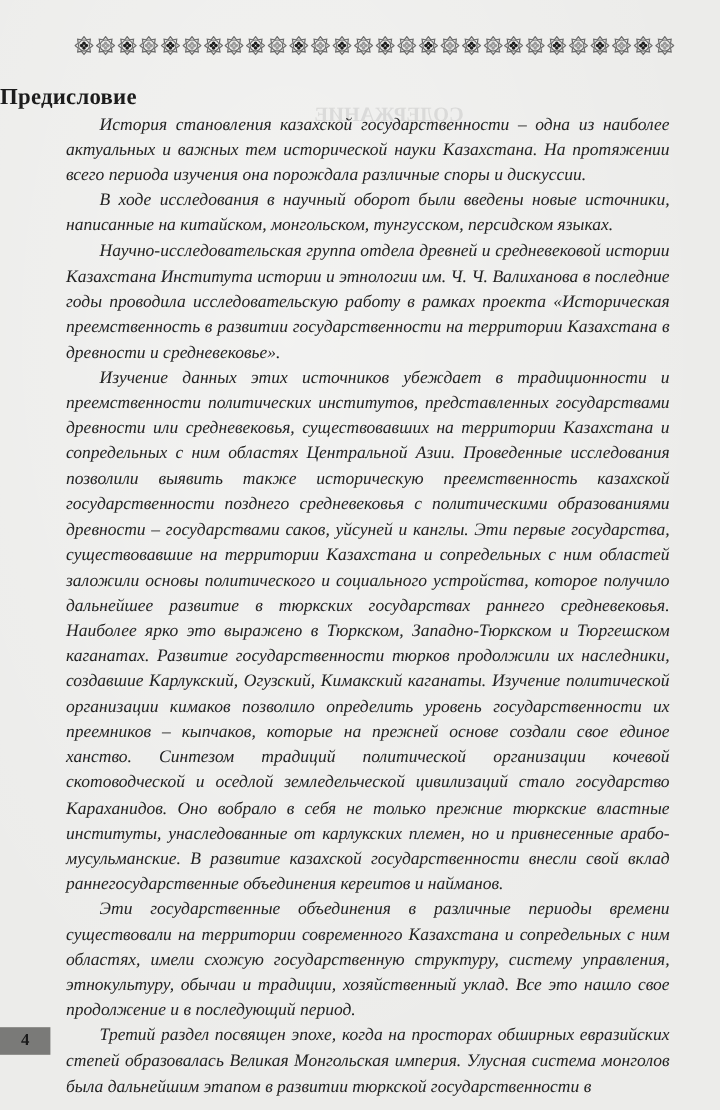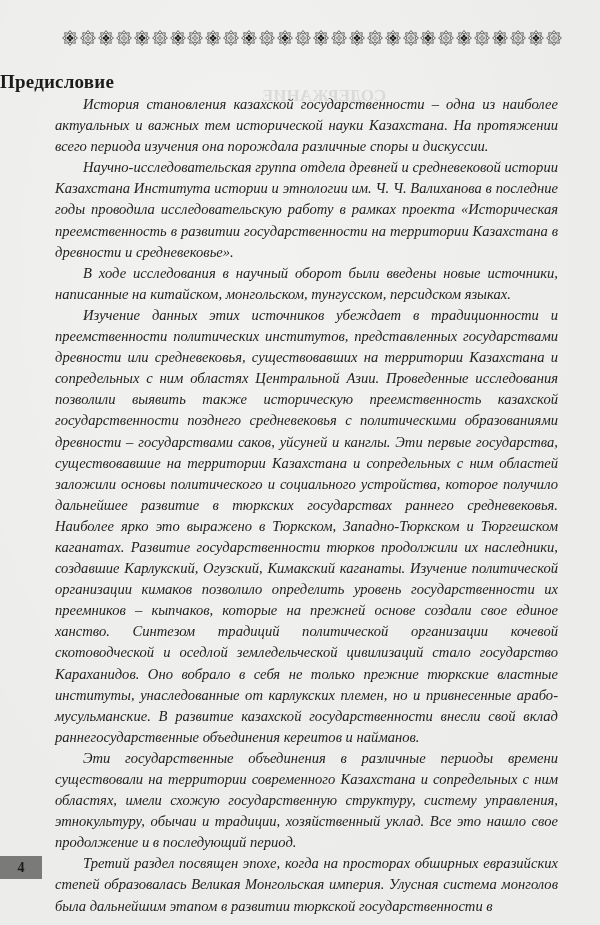--- a/index.html
+++ b/index.html
@@ -378,21 +378,21 @@
         </svg>
       </span>
     </div>
 
   <div class="bleed big" style="left:262px; top:86px;">СОДЕРЖАНИЕ</div>
 
   <h1 class="title">Предисловие</h1>
 
   <div class="body-text">
     <p>История становления казахской государственности – одна из наиболее актуальных и важных тем исторической науки Казахстана. На протяжении всего периода изучения она порождала различные споры и дискуссии.</p>
+    <p>В ходе исследования в научный оборот были введены новые источники, написанные на китайском, монгольском, тунгусском, персидском языках.</p>
     <p>Научно-исследовательская группа отдела древней и средневековой истории Казахстана Института истории и этнологии им. Ч. Ч. Валиханова в последние годы проводила исследовательскую работу в рамках проекта «Историческая преемственность в развитии государственности на территории Казахстана в древности и средневековье».</p>
-    <p>В ходе исследования в научный оборот были введены новые источники, написанные на китайском, монгольском, тунгусском, персидском языках.</p>
     <p>Изучение данных этих источников убеждает в традиционности и преемственности политических институтов, представленных государствами древности или средневековья, существовавших на территории Казахстана и сопредельных с ним областях Центральной Азии. Проведенные исследования позволили выявить также историческую преемственность казахской государственности позднего средневековья с политическими образованиями древности – государствами саков, уйсуней и канглы. Эти первые государства, существовавшие на территории Казахстана и сопредельных с ним областей заложили основы политического и социального устройства, которое получило дальнейшее развитие в тюркских государствах раннего средневековья. Наиболее ярко это выражено в Тюркском, Западно-Тюркском и Тюргешском каганатах. Развитие государственности тюрков продолжили их наследники, создавшие Карлукский, Огузский, Кимакский каганаты. Изучение политической организации кимаков позволило определить уровень государственности их преемников – кыпчаков, которые на прежней основе создали свое единое ханство. Синтезом традиций политической организации кочевой скотоводческой и оседлой земледельческой цивилизаций стало государство Караханидов. Оно вобрало в себя не только прежние тюркские властные институты, унаследованные от карлукских племен, но и привнесенные арабо-мусульманские. В развитие казахской государственности внесли свой вклад раннегосударственные объединения кереитов и найманов.</p>
     <p>Эти государственные объединения в различные периоды времени существовали на территории современного Казахстана и сопредельных с ним областях, имели схожую государственную структуру, систему управления, этнокультуру, обычаи и традиции, хозяйственный уклад. Все это нашло свое продолжение и в последующий период.</p>
     <p>Третий раздел посвящен эпохе, когда на просторах обширных евразийских степей образовалась Великая Монгольская империя. Улусная система монголов была дальнейшим этапом в развитии тюркской государственности в</p>
   </div>
 
   <div class="page-number">4</div>
 </div>
 
 </body></html>

